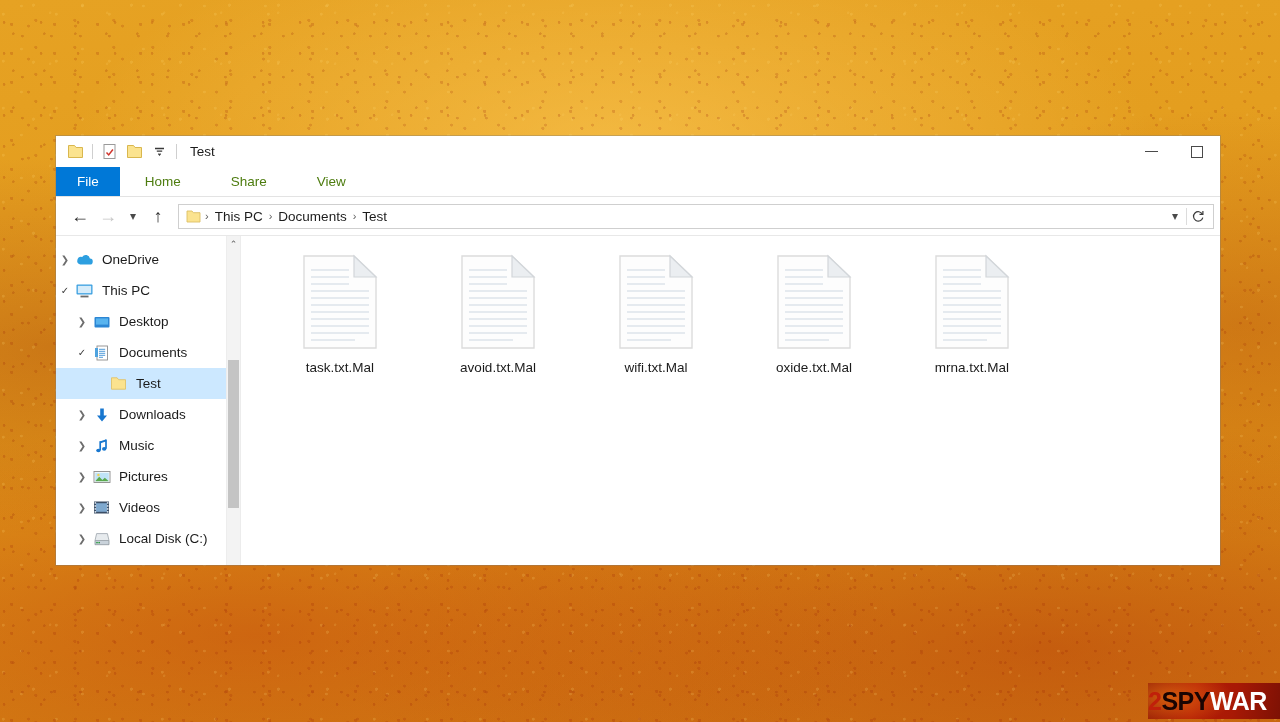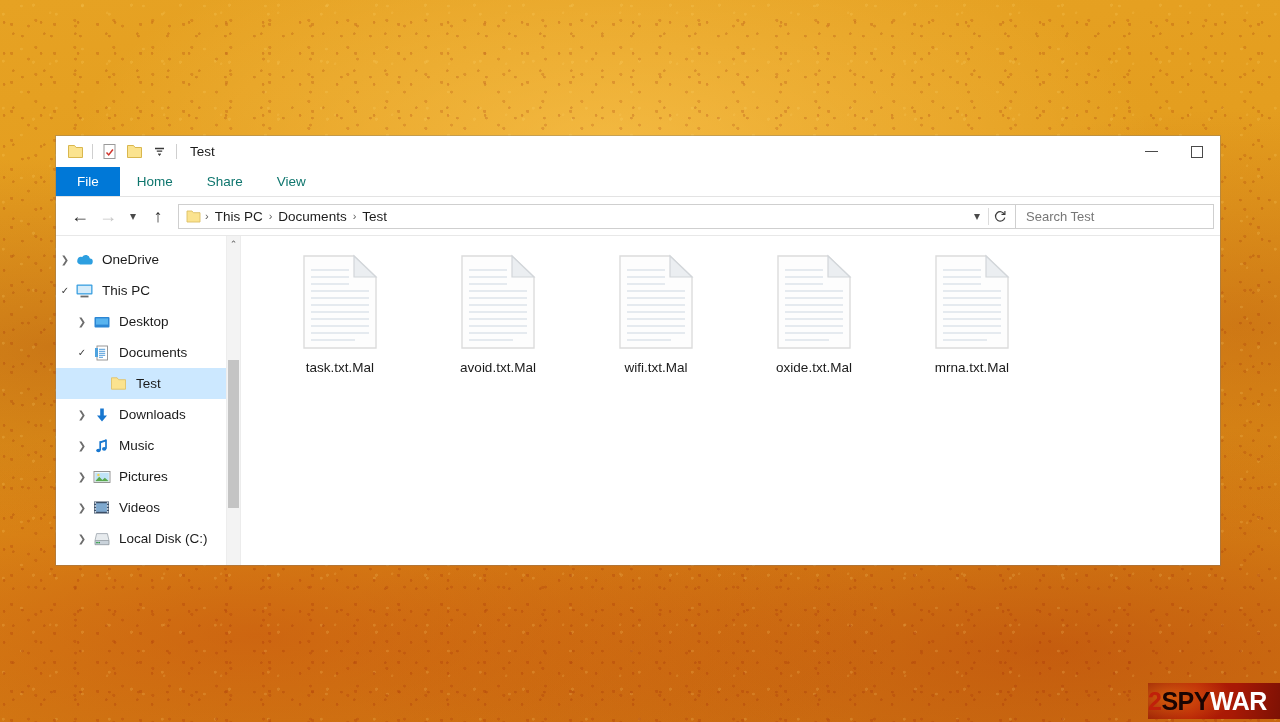--- a/index.html
+++ b/index.html
@@ -99,22 +99,22 @@
   .ribbon {
     height: 30px;
     display: flex;
     align-items: stretch;
     background: #ffffff;
     border-bottom: 1px solid #e3e3e3;
   }
   .tab {
     display: flex; align-items: center; justify-content: center;
     font-size: 13.5px;
-    color: #0f766e;
-    padding: 0 17px;
+    color: #4d7c0f;
+    padding: 0 25px;
     white-space: nowrap;
   }
   .tab.file {
     background: #0078d7;
     color: #ffffff;
     padding: 12px 21px;
   }
 
   
   .addressrow {
@@ -396,23 +396,20 @@
         <div class="addr-divider"></div>
         <div class="addr-btn">
           <svg width="14" height="14" viewBox="0 0 14 14">
             <path d="M11.4 5.2A4.7 4.7 0 1 0 11.8 8.6" fill="none" stroke="#3a3a3a" stroke-width="1.2"></path>
             <path d="M11.9 1.9V5.4H8.5" fill="none" stroke="#3a3a3a" stroke-width="1.2"></path>
           </svg>
         </div>
       </div>
     </div>
 
-    <div class="searchbox">
-      <span class="ph">Search Test</span>
-    </div>
   </div>
 
   <div class="body-split">
 
     <div class="navpane">
 
       <div class="nav-item">
         <span class="nav-chevron">❯</span>
         <span class="nav-icon">
           <svg width="19" height="13" viewBox="0 0 19 13">

